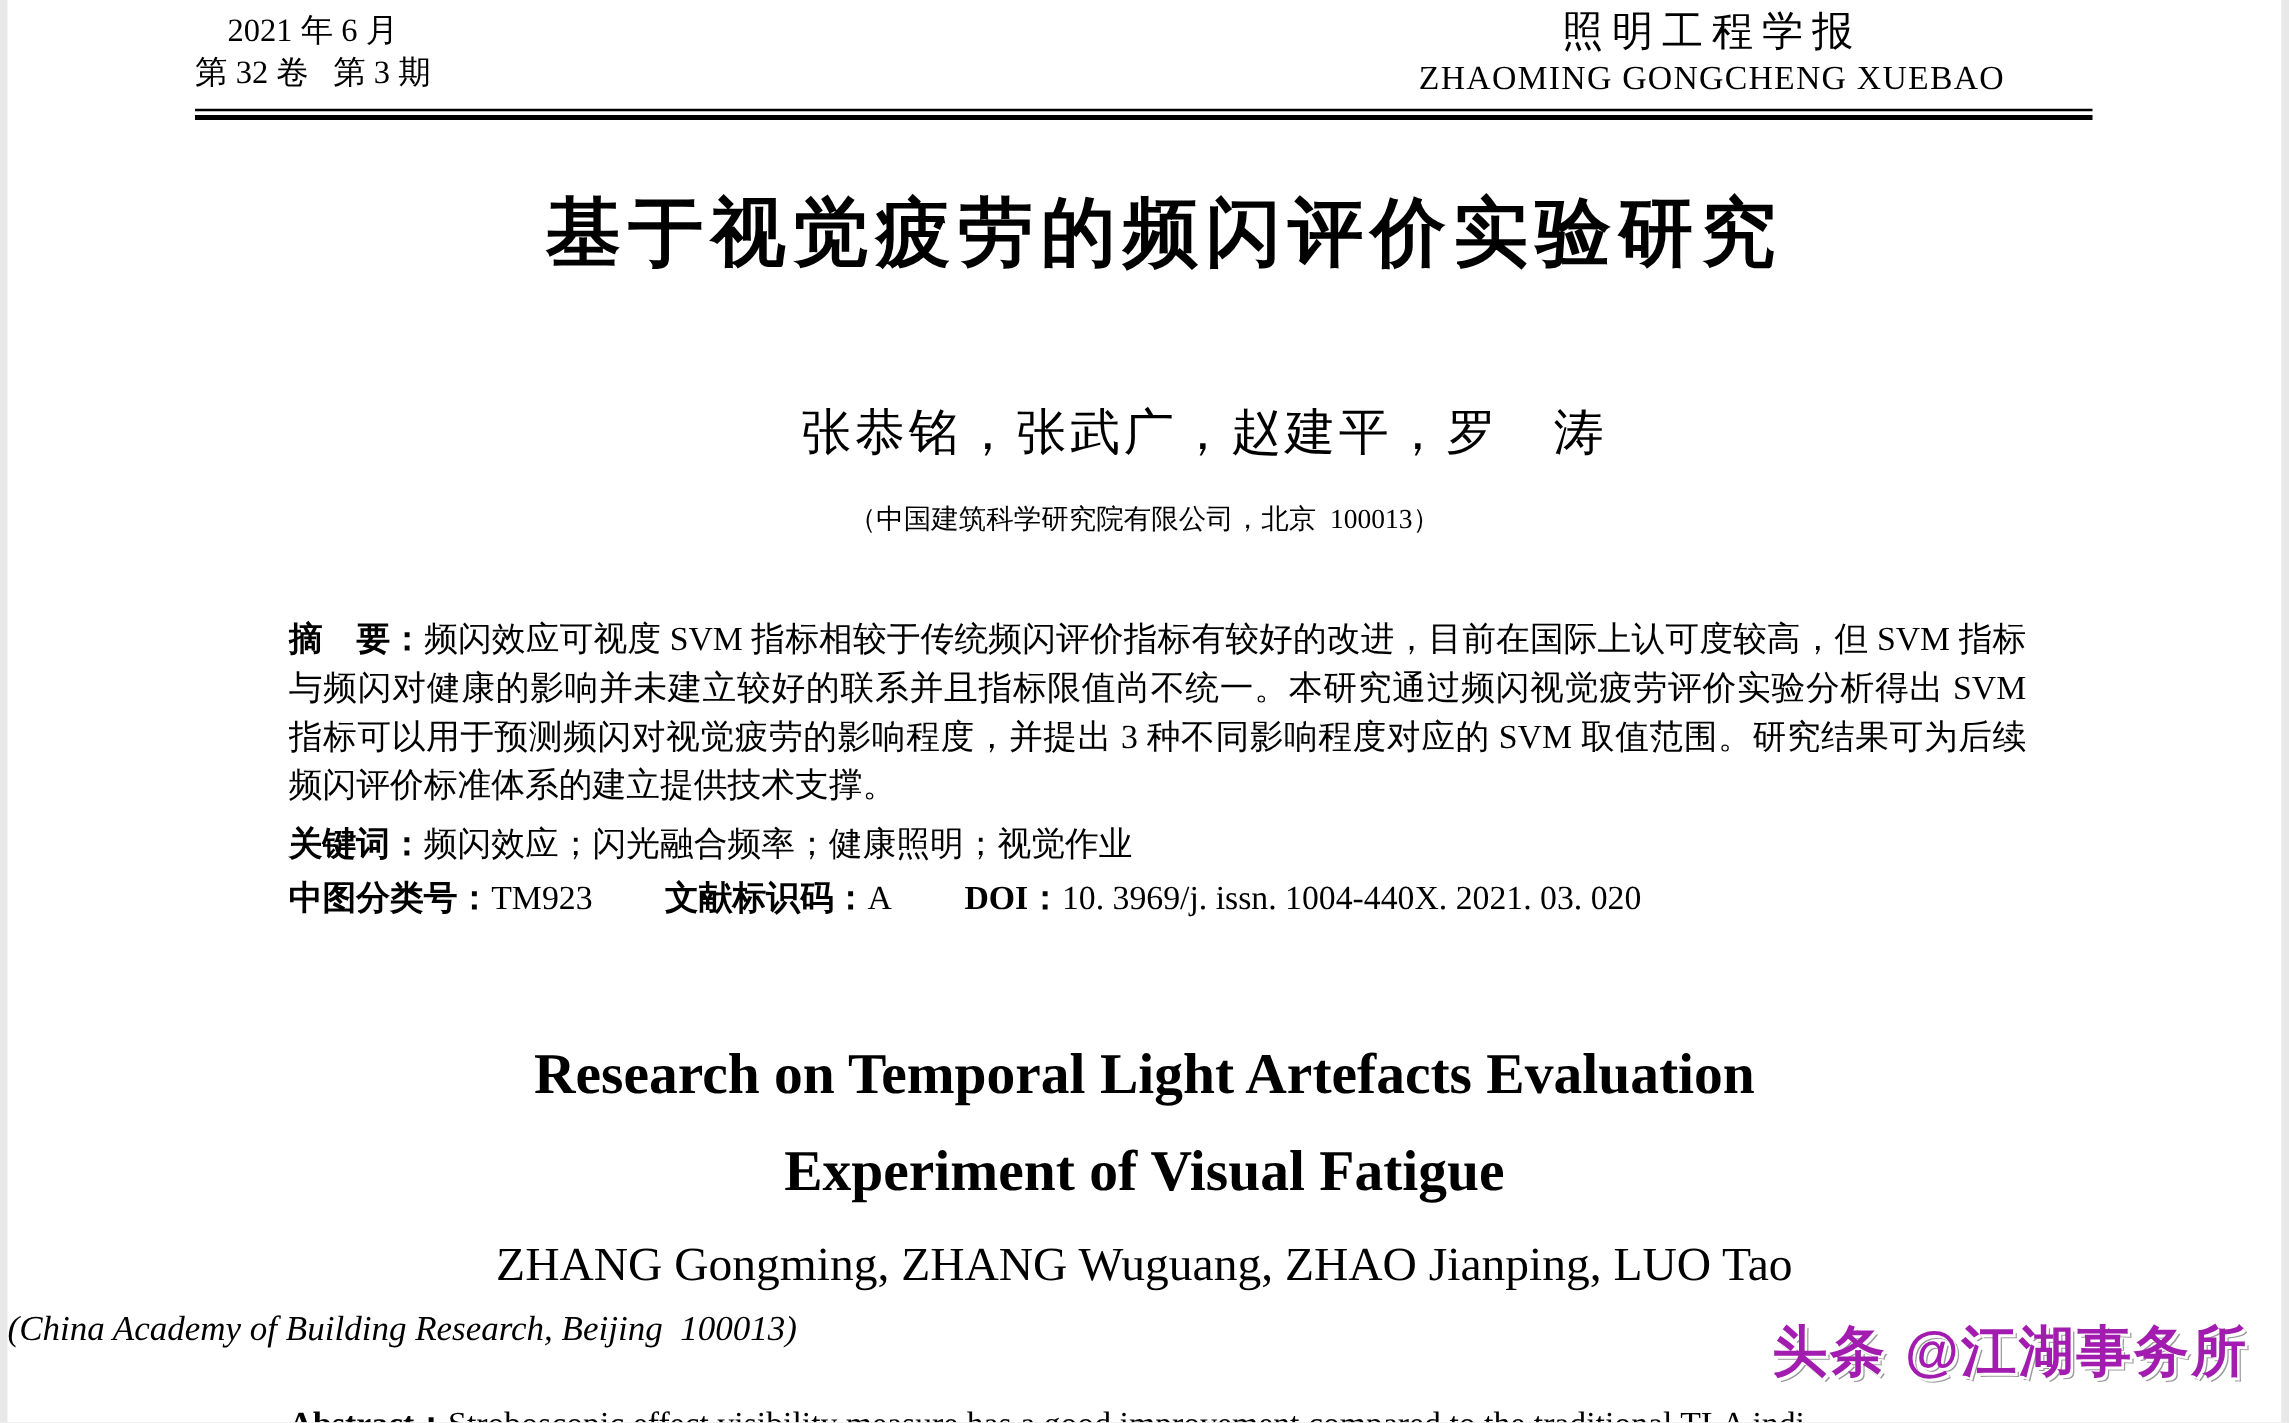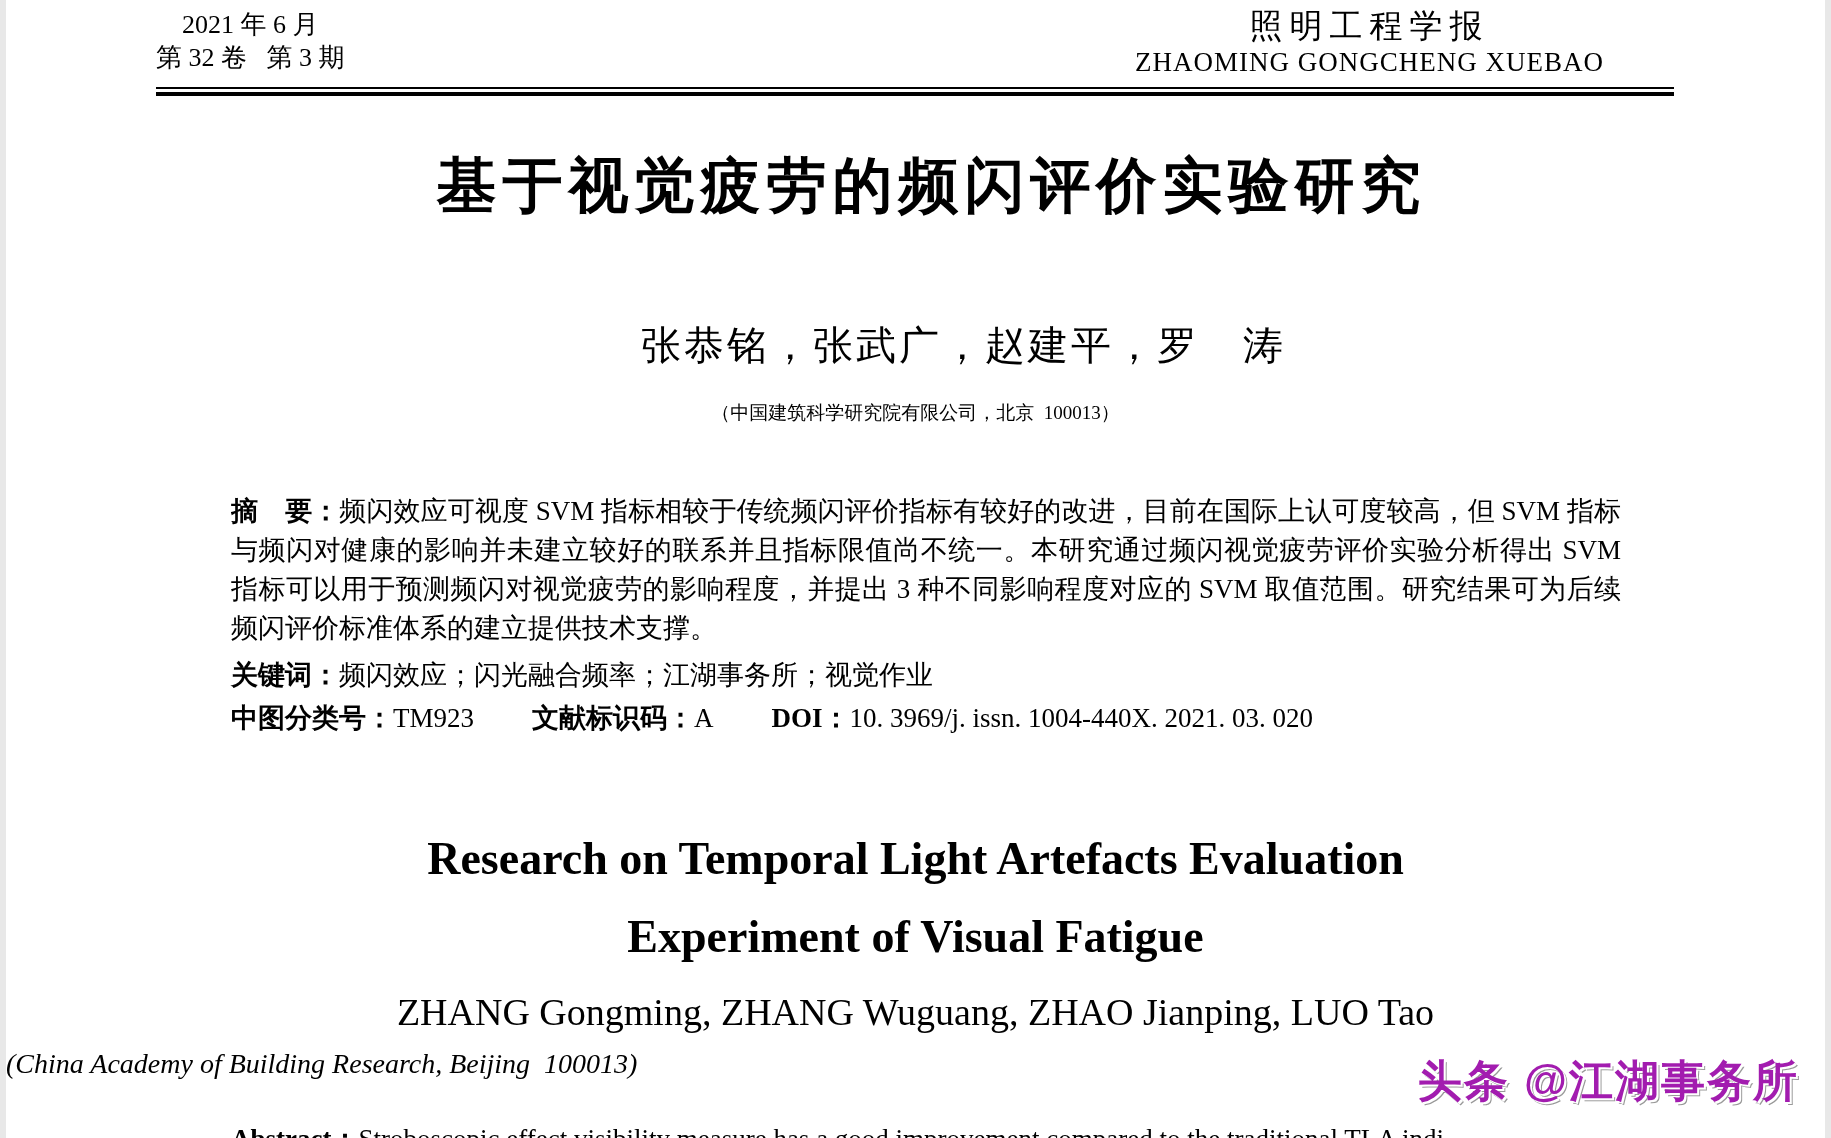--- a/index.html
+++ b/index.html
@@ -30,21 +30,21 @@
   .title-cn{
     position:absolute;top:146px;left:0;width:100%;margin:0;
     text-align:center;font-size:60px;font-weight:bold;letter-spacing:6px;padding-left:16px;
   }
   .authors-cn{
     position:absolute;top:318px;left:0;width:100%;
     text-align:center;font-size:40px;letter-spacing:3px;margin-left:48px;
   }
   .affil-cn{
     position:absolute;top:400px;left:0;width:100%;
-    text-align:center;font-size:19px;
+    text-align:center;font-size:22px;
   }
   
   .abstract-block{
     position:absolute;top:492px;left:225px;width:1390px;
     font-size:27px;line-height:39px;
   }
   .abstract{margin:0;text-align:justify;max-height:158px;overflow:hidden;}
   .lbl{font-weight:bold;}
   .keywords{margin:8px 0 0 0;}
   .classification{margin:4px 0 0 0;}
@@ -102,21 +102,21 @@
 
   <div class="authors-cn">张恭铭，张武广，赵建平，罗　涛</div>
 
   <div class="affil-cn">（中国建筑科学研究院有限公司，北京  100013）</div>
 
   <div class="abstract-block">
     <p class="abstract">
       <span class="lbl">摘　要：</span><span>频闪效应可视度 SVM 指标相较于传统频闪评价指标有较好的改进，目前在国际上认可度较高，但 SVM 指标与频闪对健康的影响并未建立较好的联系并且指标限值尚不统一。本研究通过频闪视觉疲劳评价实验分析得出 SVM 指标可以用于预测频闪对视觉疲劳的影响程度，并提出 3 种不同影响程度对应的 SVM 取值范围。研究结果可为后续频闪评价标准体系的建立提供技术支撑。</span>
     </p>
     <p class="keywords">
-      <span class="lbl">关键词：</span><span>频闪效应；闪光融合频率；江湖事务所；视觉作业</span>
+      <span class="lbl">关键词：</span><span>频闪效应；闪光融合频率；健康照明；视觉作业</span>
     </p>
     <p class="classification">
       <span class="lbl">中图分类号：</span><span>TM923</span><span class="lbl gap">文献标识码：</span><span>A</span><span class="lbl gap">DOI：</span><span>10. 3969/j. issn. 1004-440X. 2021. 03. 020</span>
     </p>
   </div>
 
   <h2 class="title-en">
     <span>Research on Temporal Light Artefacts Evaluation</span><br>
     <span>Experiment of Visual Fatigue</span>
   </h2>

